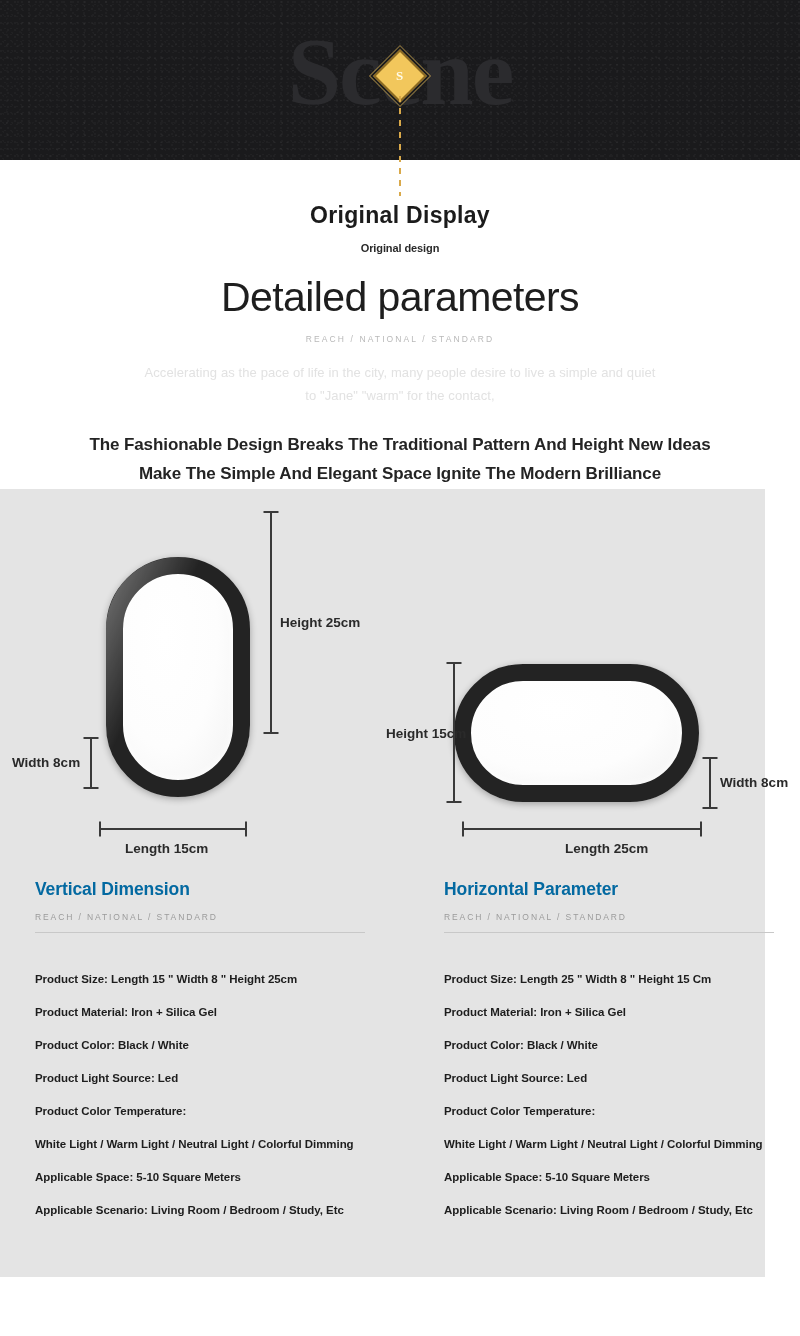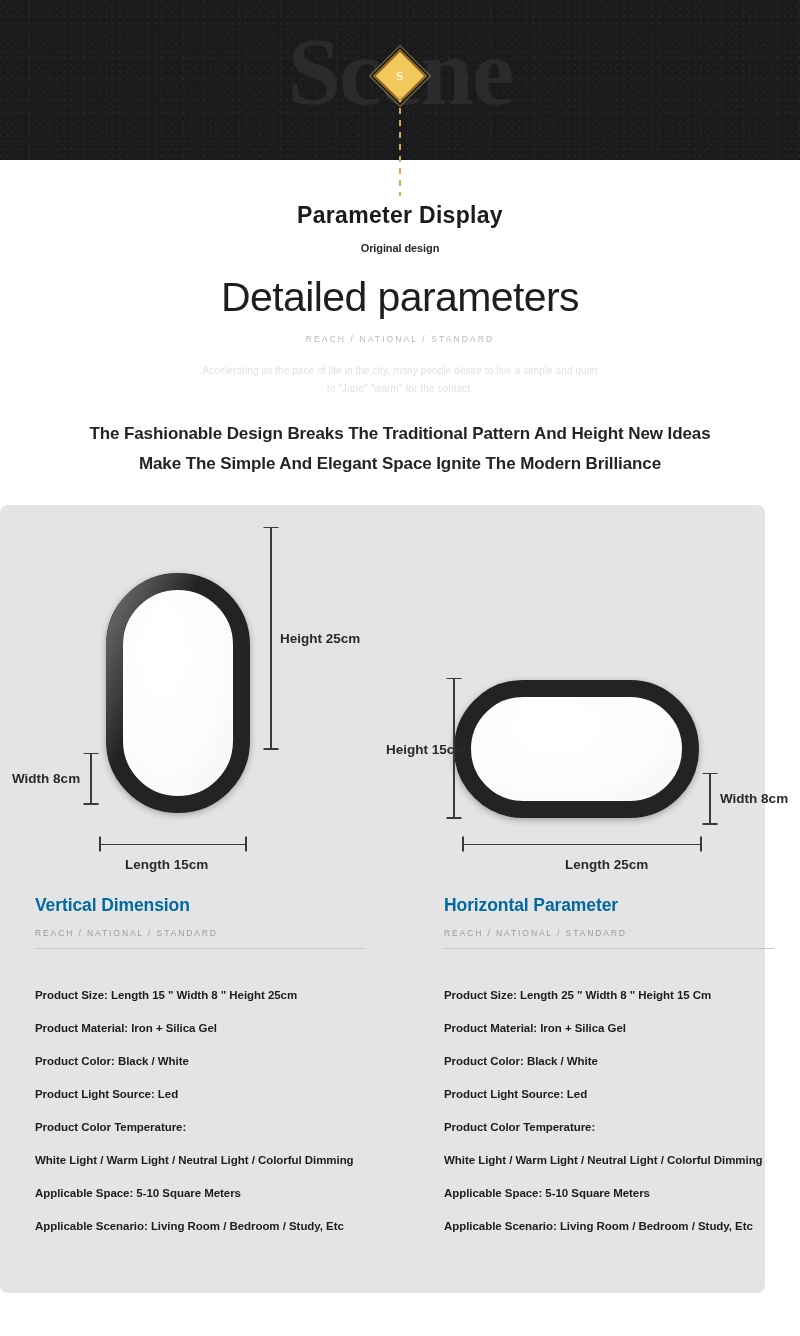--- a/index.html
+++ b/index.html
@@ -87,38 +87,36 @@
     letter-spacing:-.6px;
     text-align:center;
   }
   .t-reach {
     margin-top:13px;
     font-size:8.5px; color:#b9b9b9;
     letter-spacing:2.1px;
   }
   .t-lede {
     margin-top:18px;
-    font-size:10px; color:#e2e2e2;
+    font-size:13px; color:#e2e2e2;
     line-height:1.75;
     letter-spacing:.1px;
   }
   .t-tag {
     margin-top:22px;
     font-size:17px; font-weight:700; color:#242424;
     line-height:1.75;
     letter-spacing:-.1px;
   }
 
   
   .graysection {
-    margin-top:26px;
     width:765px; height:788px;
     background:#e4e4e4;
     position:relative;
-    border-radius:8px;
   }
 
   
   .lamp-v {
     position:absolute; left:106px; top:68px;
     width:144px; height:240px;
   }
   .lamp-v .ring {
     position:absolute; inset:0;
     border-radius:72px / 72px;
@@ -238,21 +236,21 @@
   <div class="hero-watermark">Scene</div>
   <div class="diamond-wrap">
     <div class="diamond">
       <span>S</span>
     </div>
   </div>
 </div>
 <div class="dash-line"></div>
 
 <div class="titleblock">
-  <div class="t-param">Parameter Display</div>
+  <div class="t-param">Original Display</div>
   <div class="t-original">Original design</div>
   <div class="t-detailed">Detailed parameters</div>
   <div class="t-reach">REACH  /  NATIONAL   /  STANDARD</div>
   <div class="t-lede">
     <div>Accelerating as the pace of life in the city, many people desire to live a simple and quiet</div>
     <div>to "Jane" "warm" for the contact,</div>
   </div>
   <div class="t-tag">
     <div>The Fashionable Design Breaks The Traditional Pattern And Height New Ideas</div>
     <div>Make The Simple And Elegant Space Ignite The Modern Brilliance</div>

